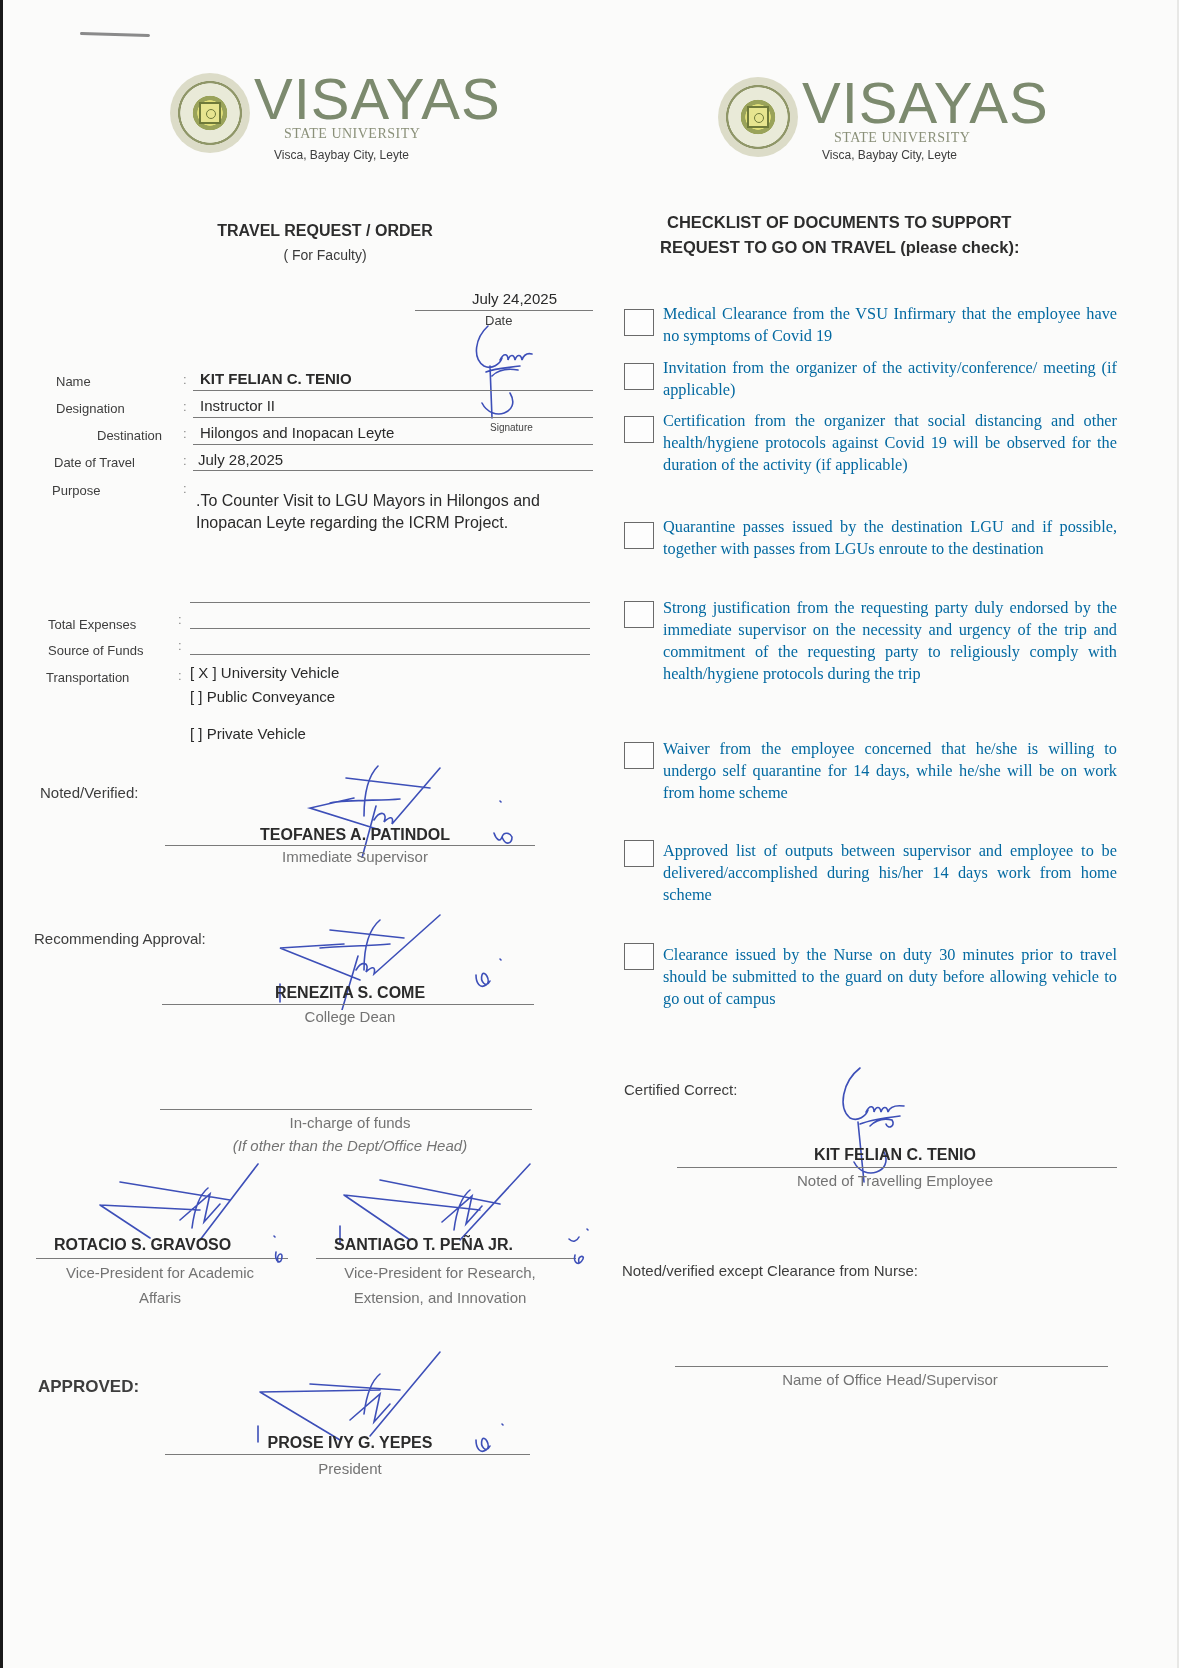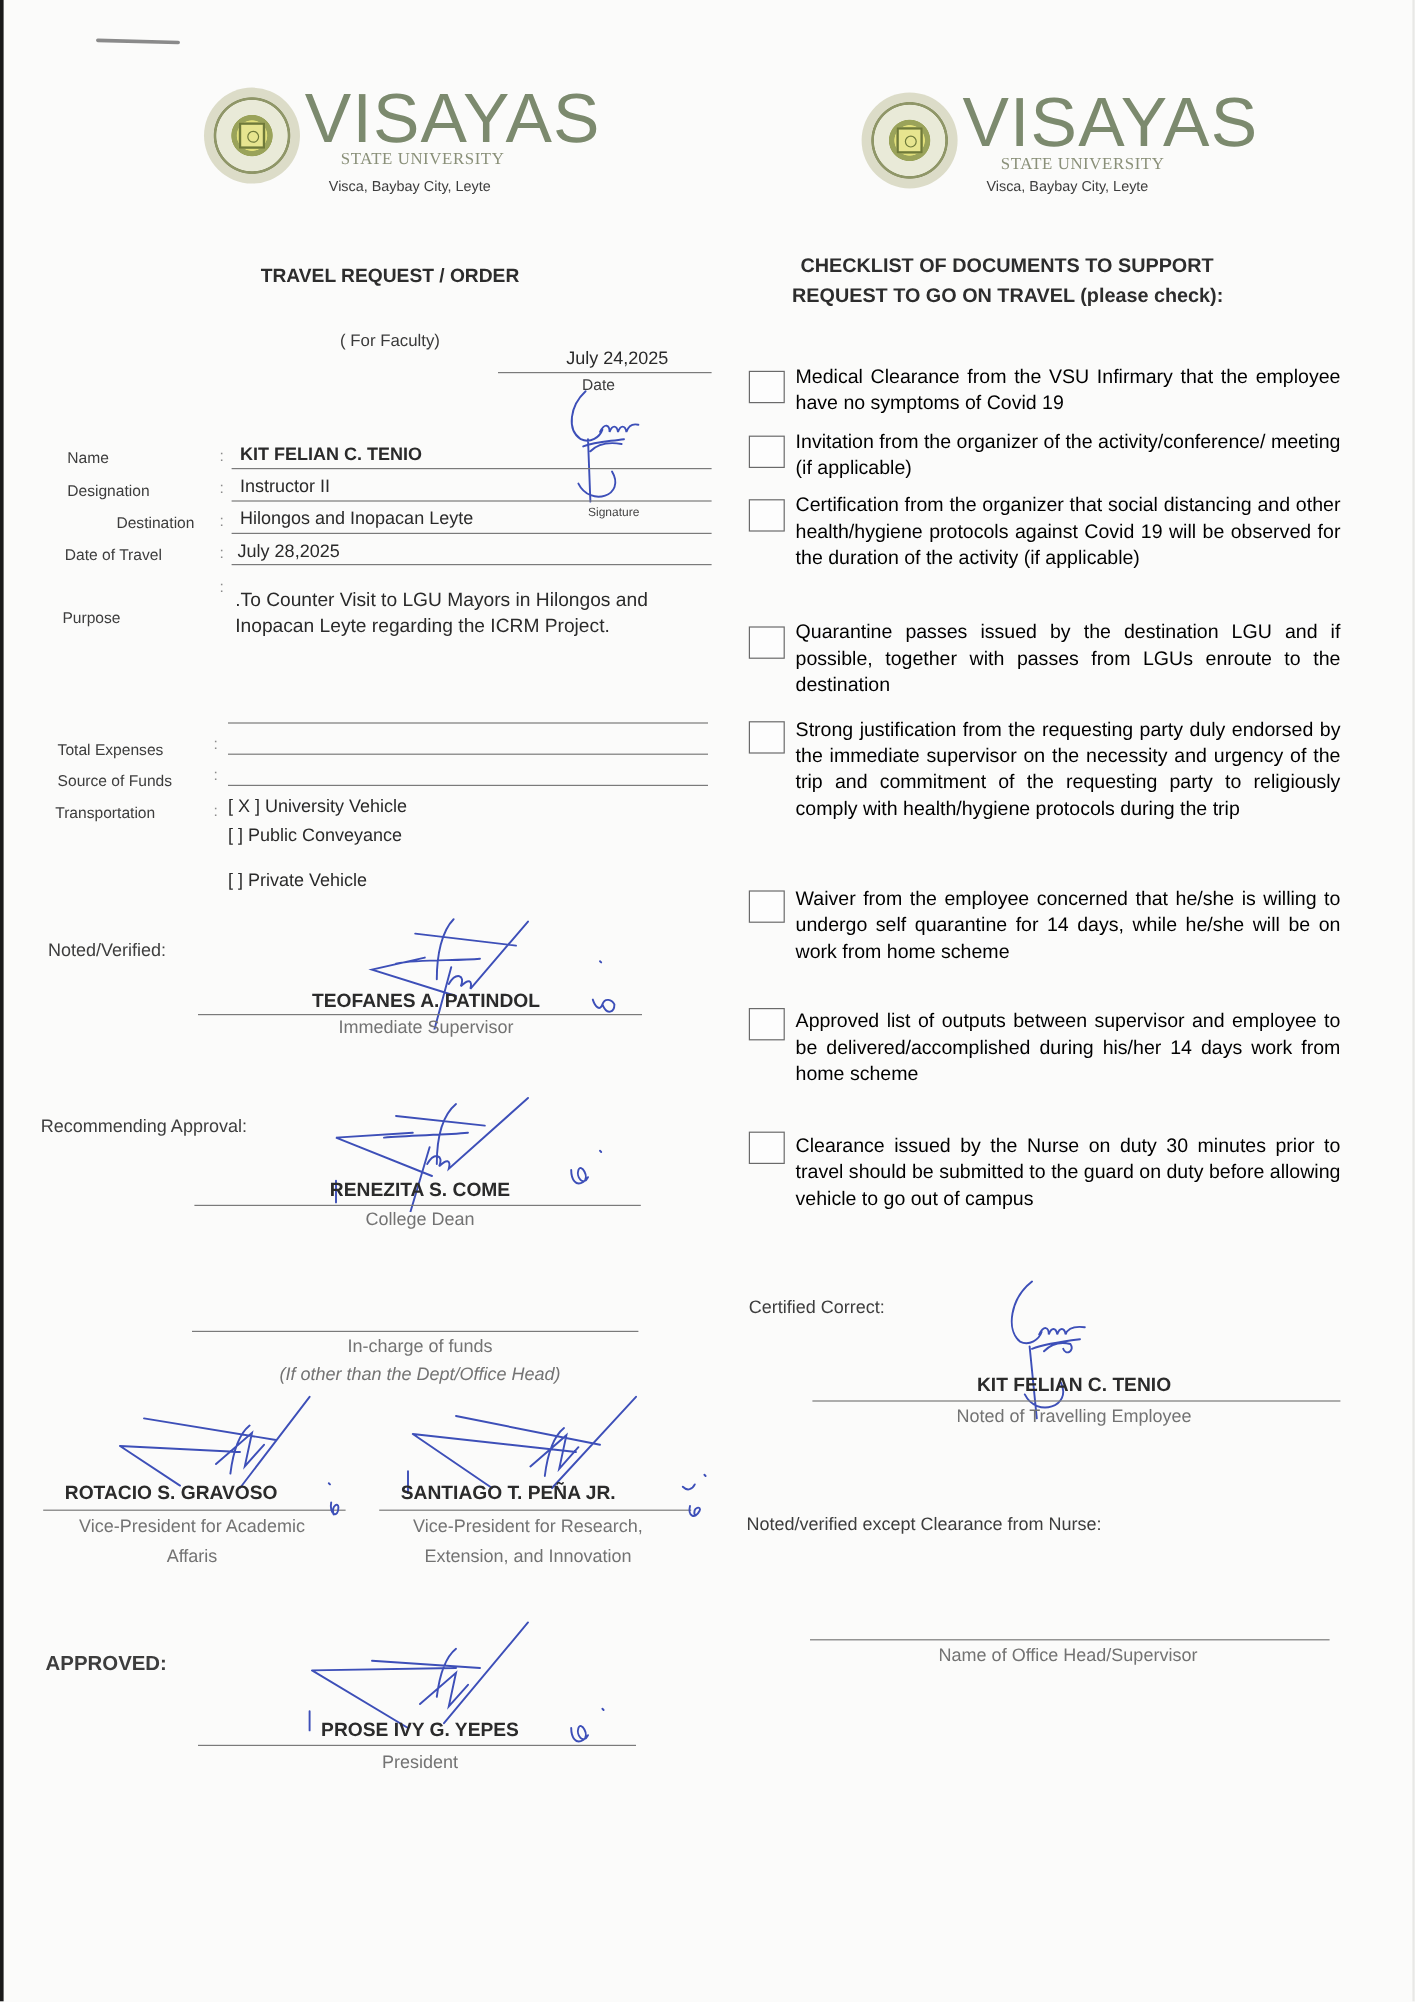--- a/index.html
+++ b/index.html
@@ -22,21 +22,21 @@
 
     .title { font-weight: bold; font-size: 16px; color: #2d2d2d; text-align: center; }
     .subtitle { font-size: 14px; color: #3a3a3a; text-align: center; }
     .lbl { font-size: 13px; color: #3d3d3d; }
     .colon { font-size: 13px; color: #8a8a8a; }
     .val { font-size: 15px; color: #2a2a2a; }
     .line { position: absolute; height: 1px; background: #7a7a7a; }
     .bold { font-weight: bold; }
 
     .chk { position: absolute; left: 624px; width: 30px; height: 27px; border: 1.5px solid #6a6a6a; background: #fdfdfd; }
-    .chk-text { position: absolute; left: 663px; width: 454px; font-size: 16.3px; line-height: 22px; color: #000000; text-align: justify; }
+    .chk-text { position: absolute; left: 663px; width: 454px; font-size: 16.3px; line-height: 22px; color: #0369a1; text-align: justify; font-family: Liberation Serif, serif; }
 
     .sig-name { font-weight: bold; font-size: 16px; color: #2b2b2b; text-align: center; }
     .sig-role { font-size: 15px; color: #737373; text-align: center; }
     .sig { position: absolute; pointer-events: none; }
     .ink { stroke: #3d4fb8; fill: none; stroke-width: 1.6; stroke-linecap: round; }
   </style>
 </head>
 <body>
 
 <div class="page-edge"></div>
@@ -55,21 +55,21 @@
 <div class="logo" style="left:718px; top:72px;">
   <div class="seal">
       <div class="seal-inner"></div>
     </div>
   <div class="logo-word">VISAYAS</div>
   <div class="logo-sub" style="left:116px;">STATE UNIVERSITY</div>
   <div class="logo-addr" style="left:104px; top:76px;">Visca, Baybay City, Leyte</div>
 </div>
 
 <div class="abs title" style="left:150px; top:222px; width:350px;">TRAVEL REQUEST / ORDER</div>
-<div class="abs subtitle" style="left:150px; top:247px; width:350px;margin-top:28px;">( For Faculty)</div>
+<div class="abs subtitle" style="left:150px; top:247px; width:350px;">( For Faculty)</div>
 
 <div class="abs val" style="left:415px; top:290px; width:170px; text-align:right; padding-right:28px;">July 24,2025</div>
 <div class="line" style="left:415px; top:310px; width:178px;"></div>
 <div class="abs lbl" style="left:485px; top:313px;">Date</div>
 
 <svg class="sig" style="left:470px; top:318px;" width="120" height="105">
   <path class="ink" d="M18 8 C5 20, 2 40, 14 48 C22 52, 30 46, 32 40 M30 42 c4 -8 8 -6 8 0 c2 -6 6 -6 7 0 c2 -6 6 -6 7 0 c2 -6 6 -7 10 -6 M16 54 c10 -4 20 -4 34 -6 M22 58 c6 -6 14 -8 26 -6 M20 48 L22 100 M12 85 c10 20 40 10 28 -10"></path>
 </svg>
 <div class="abs" style="left:490px; top:390px; font-size:10px; color:#444;margin-top:32px;">Signature</div>
 
@@ -86,21 +86,21 @@
 <div class="abs lbl" style="left:56px; top:428px;margin-left:41px;">Destination</div>
 <div class="abs colon" style="left:183px; top:426px;">:</div>
 <div class="abs val" style="left:200px; top:424px;">Hilongos and Inopacan Leyte</div>
 <div class="line" style="left:193px; top:444px; width:400px;"></div>
 
 <div class="abs lbl" style="left:54px; top:455px;">Date of Travel</div>
 <div class="abs colon" style="left:183px; top:453px;">:</div>
 <div class="abs val" style="left:198px; top:451px;">July 28,2025</div>
 <div class="line" style="left:193px; top:470px; width:400px;"></div>
 
-<div class="abs lbl" style="left:52px; top:483px;margin-top:24px;">Purpose</div>
+<div class="abs lbl" style="left:52px; top:483px;">Purpose</div>
 <div class="abs colon" style="left:183px; top:481px;">:</div>
 <div class="abs val" style="left:196px; top:490px; width:392px; font-size:16px; line-height:22px;">.To Counter Visit to LGU Mayors in Hilongos and Inopacan Leyte regarding the ICRM Project.</div>
 <div class="line" style="left:190px; top:602px; width:400px;"></div>
 
 <div class="abs lbl" style="left:48px; top:617px;">Total Expenses</div>
 <div class="abs colon" style="left:178px; top:612px;">:</div>
 <div class="line" style="left:190px; top:628px; width:400px;"></div>
 
 <div class="abs lbl" style="left:48px; top:643px;">Source of Funds</div>
 <div class="abs colon" style="left:178px; top:638px;">:</div>

